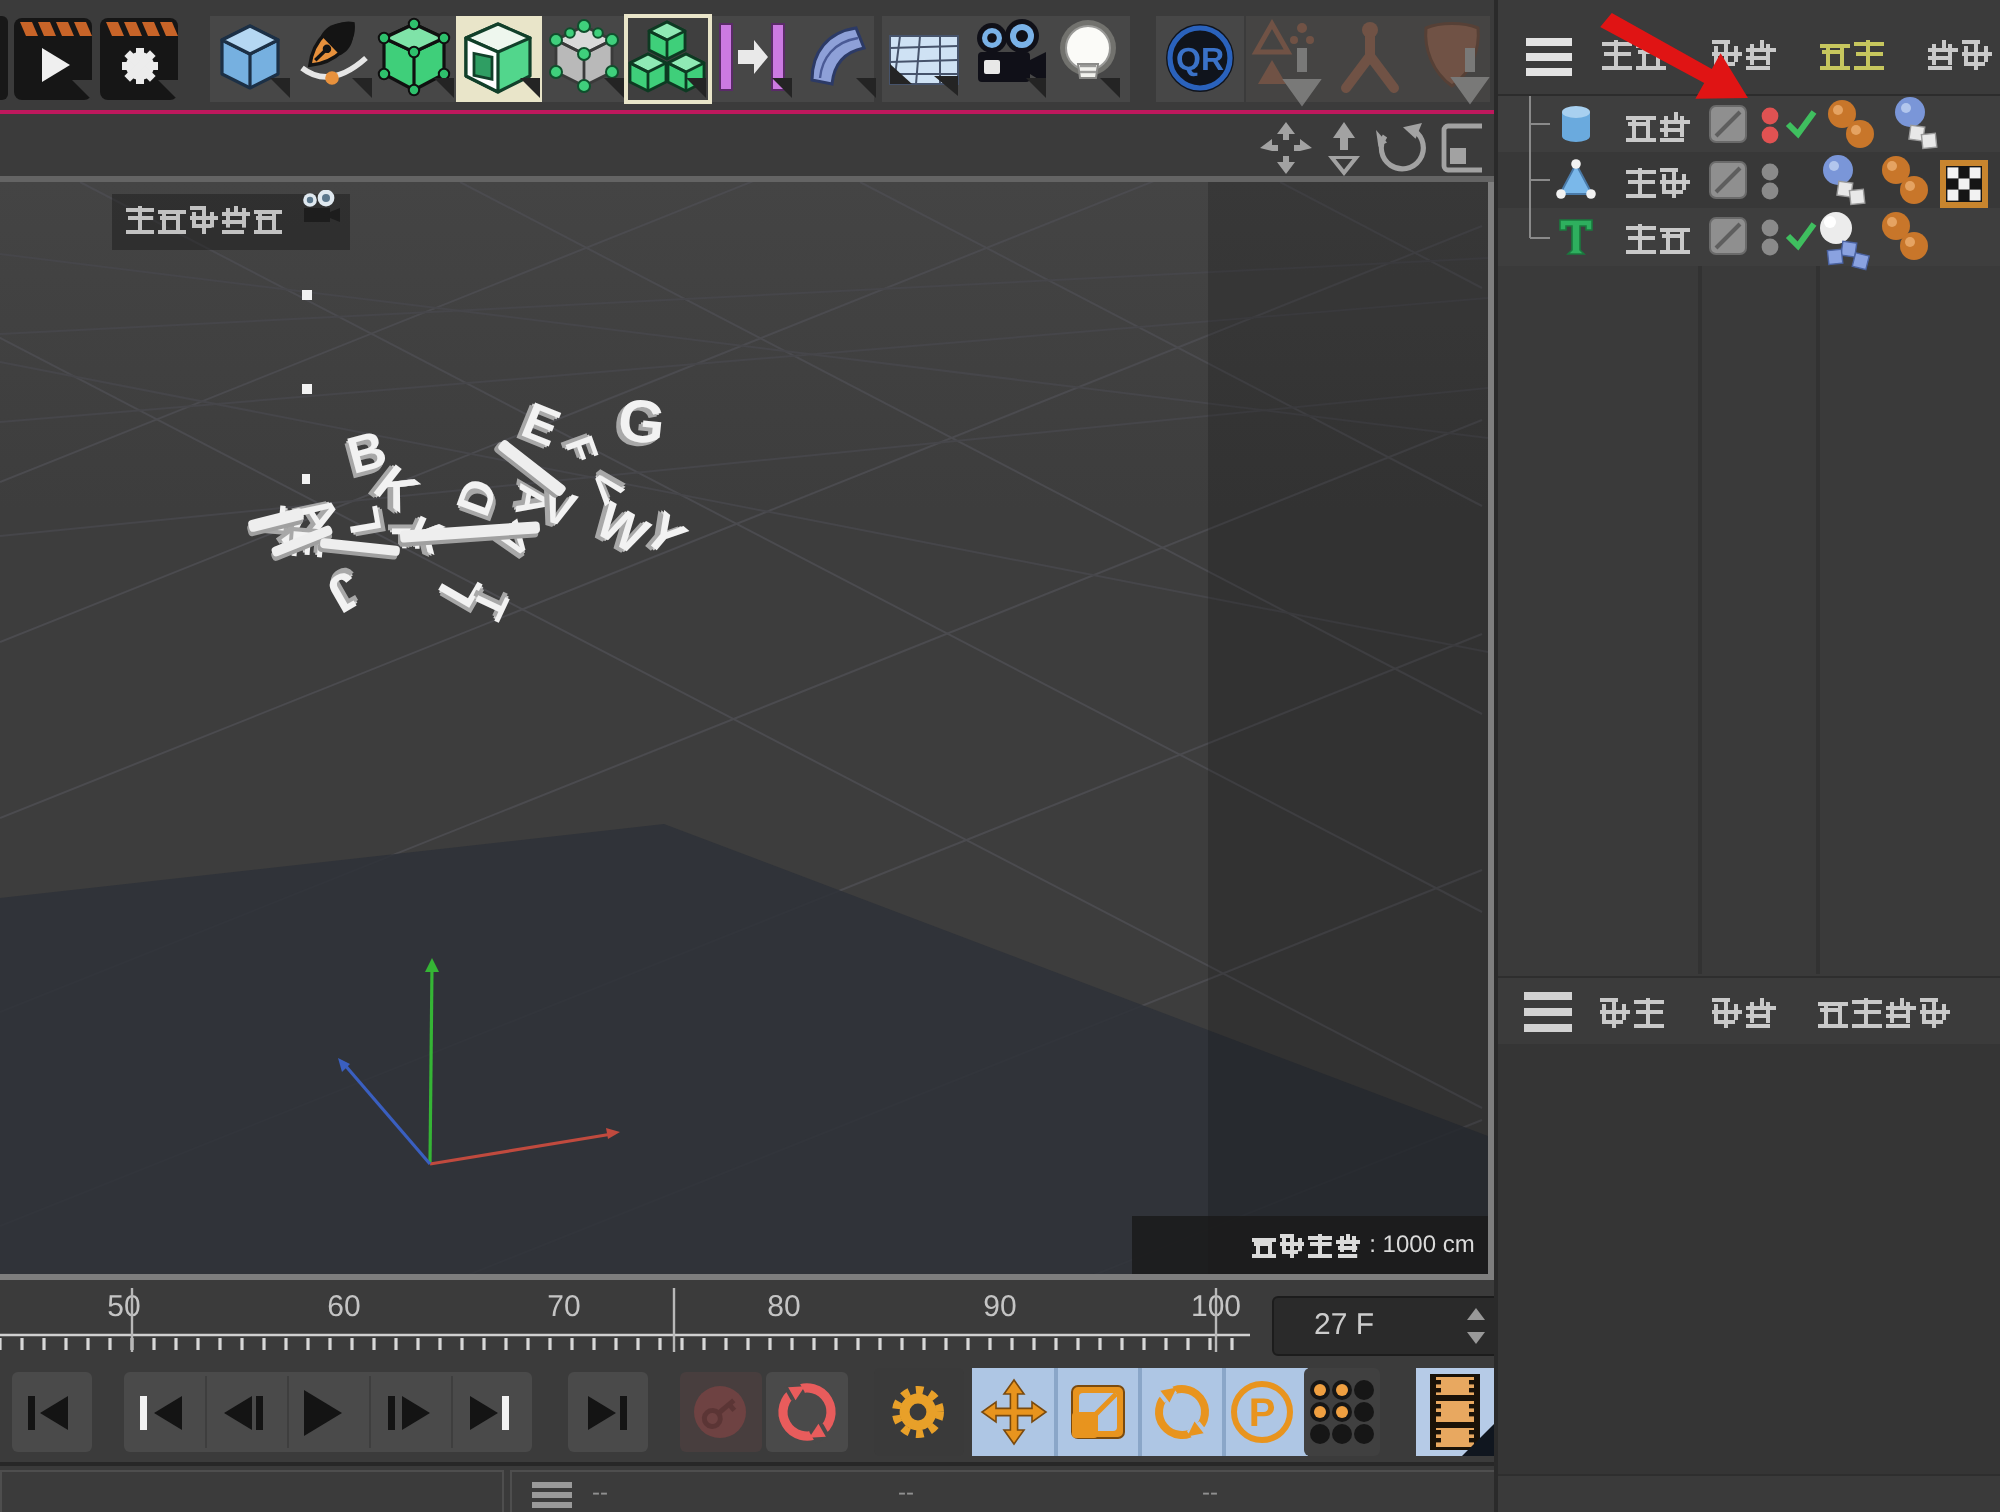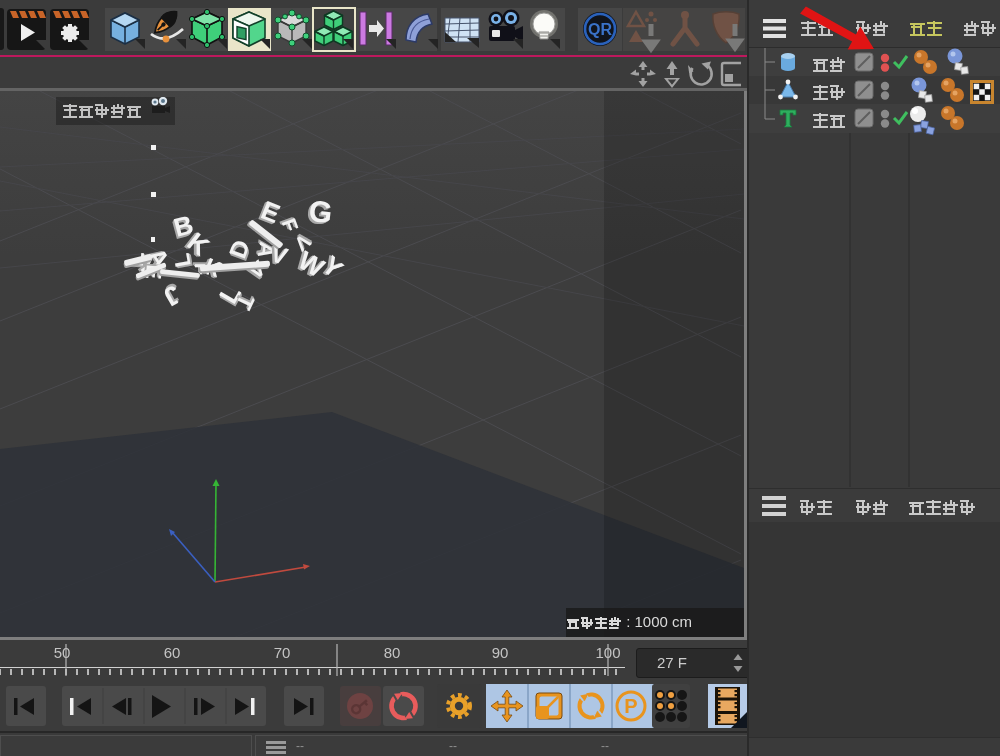--- a/index.html
+++ b/index.html
@@ -367,21 +367,21 @@
       <span class="abs lt" style="left:250px;top:168px;font-size:22px;transform:rotate(-35deg);">V</span>
       <span class="abs lt" style="left:176px;top:158px;font-size:22px;transform:rotate(-100deg);">L</span>
       <span class="abs lt" style="left:296px;top:142px;font-size:20px;transform:rotate(140deg);">V</span>
       <div class="abs bar" style="left:200px;top:172px;width:70px;height:6px;transform:rotate(-4deg);"></div>
       <div class="abs bar" style="left:124px;top:166px;width:28px;height:6px;transform:rotate(-14deg);"></div>
       <div class="abs bar" style="left:135px;top:177px;width:32px;height:5px;transform:rotate(-22deg);"></div>
       <div class="abs bar" style="left:246px;top:140px;width:40px;height:6px;transform:rotate(38deg);"></div>
       <div class="abs bar" style="left:160px;top:180px;width:40px;height:5px;transform:rotate(6deg);"></div>
     </div>
 
-    <div class="abs" style="left:566px;top:517px;width:178px;height:29px;background:rgba(26,26,26,0.82);color:#dadada;font-size:15px;line-height:28px;">
+    <div class="abs" style="left:566px;top:517px;width:178px;height:29px;background:rgba(26,26,26,0.82);color:#dadada;font-size:12px;line-height:28px;text-align:right;">
       <span class="cj sm g2" style="color:#dadada"></span><span class="cj sm g3" style="color:#dadada"></span><span class="cj sm g1" style="color:#dadada"></span><span class="cj sm g4" style="color:#dadada"></span>
       <span style="letter-spacing:0;"> : 1000 cm&nbsp;&nbsp;</span>
     </div>
   </div>
 
   <div class="abs" id="ruler" style="left:0;top:640px;width:747px;height:42px;background:#3b3b3b;">
     <svg width="747" height="46" style="position:absolute;left:0;top:0;">
       <g font-family="Liberation Sans" font-size="15" fill="#c4c4c4" text-anchor="middle">
         <text x="62" y="18">50</text>
           <text x="172" y="18">60</text>

